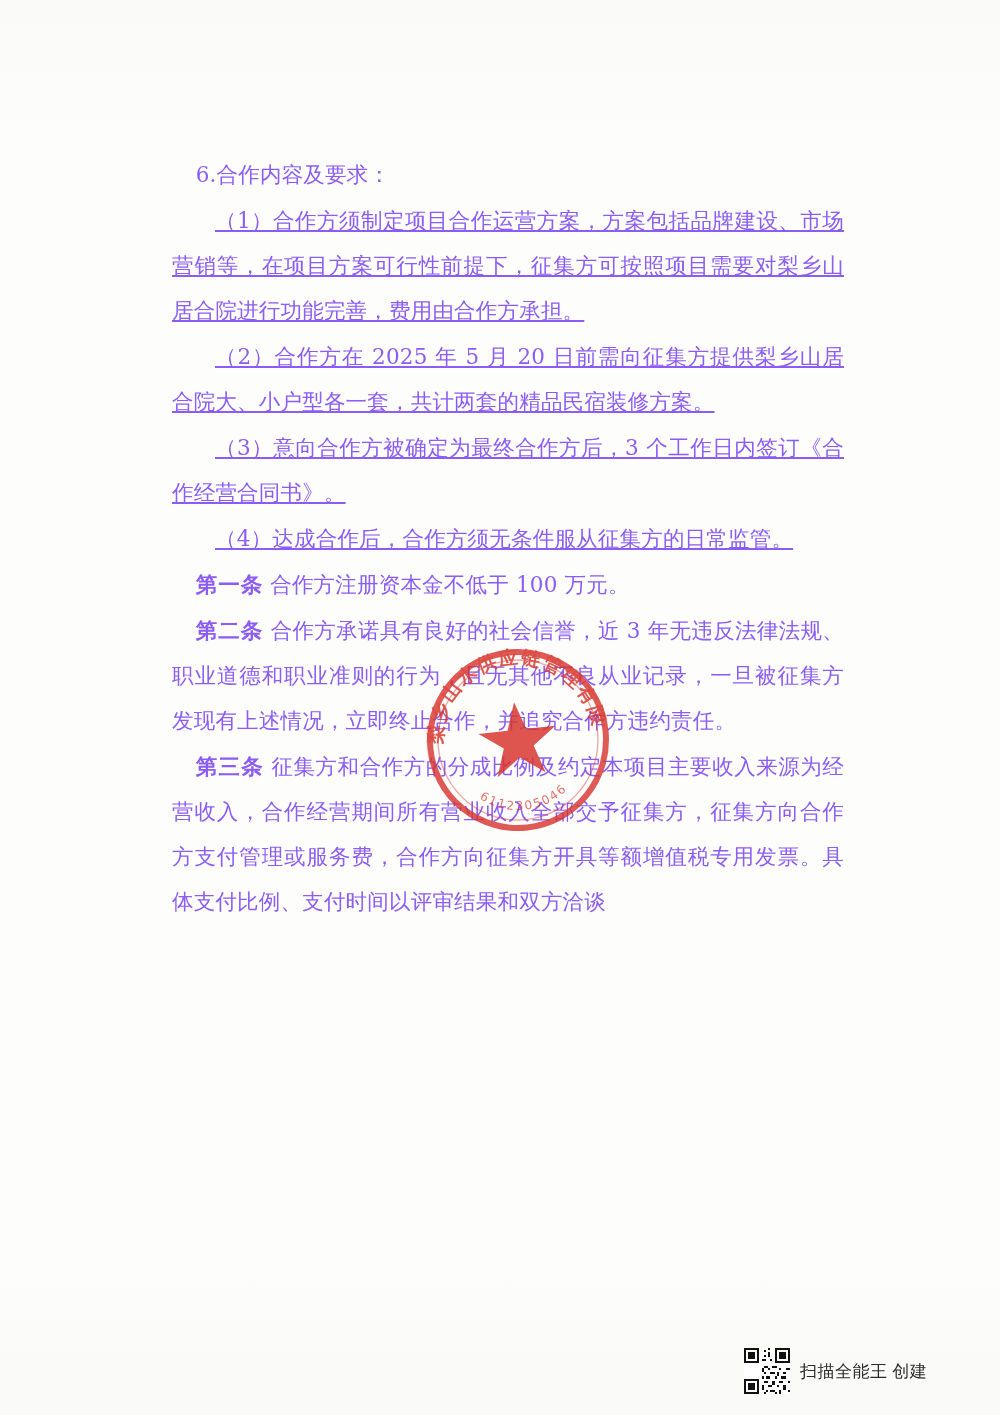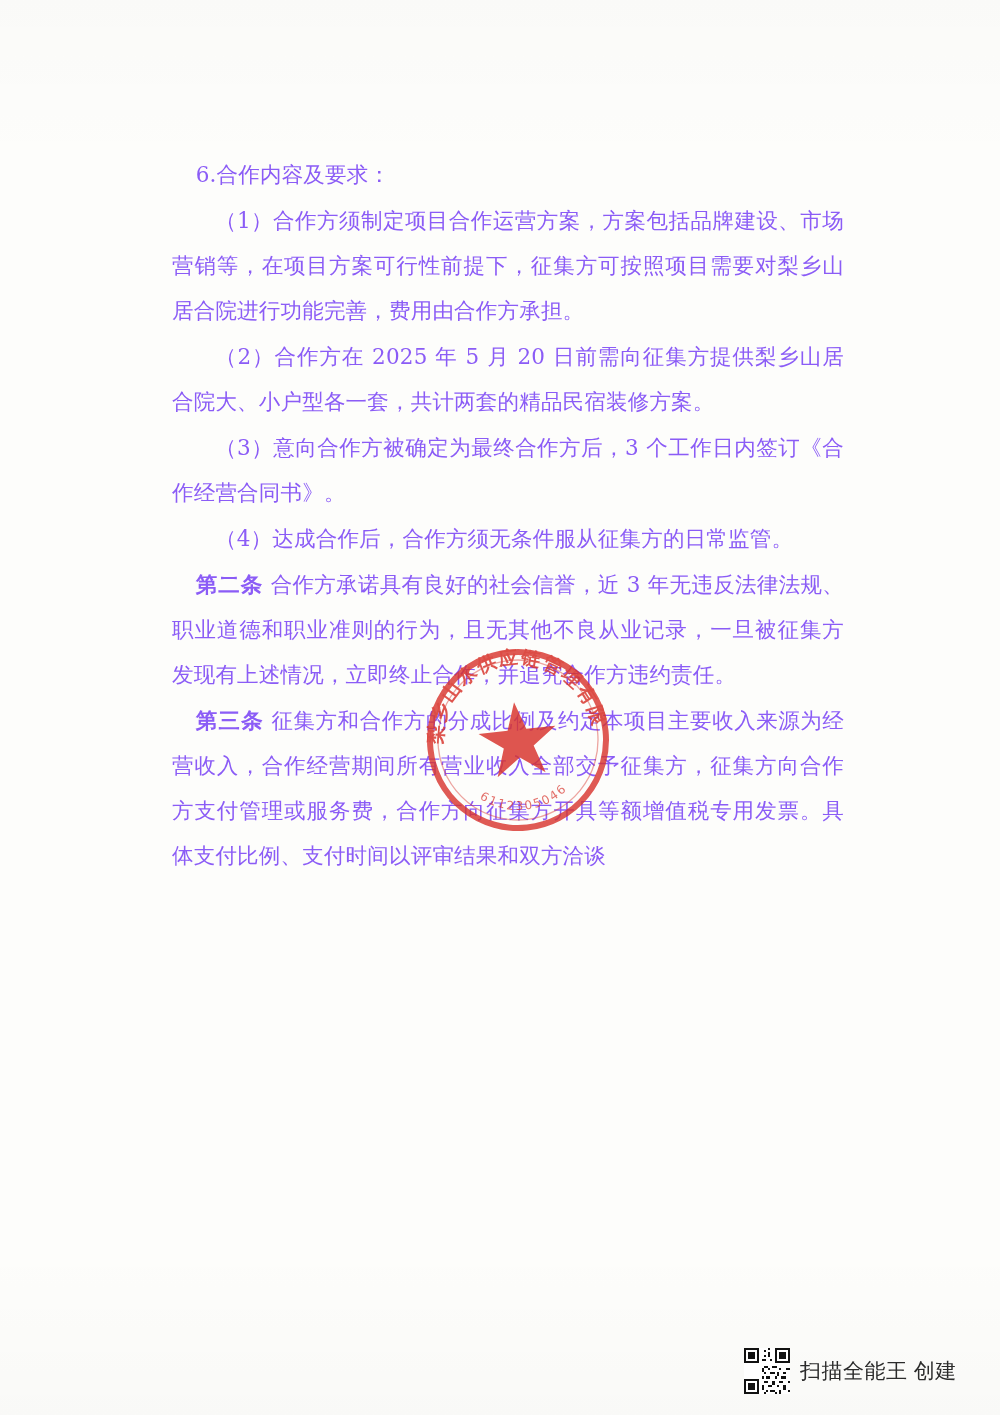--- a/index.html
+++ b/index.html
@@ -43,21 +43,21 @@
     margin: 0 0 1px 0;
     font-size: 21.5px;
     line-height: 45px;
     letter-spacing: 0.2px;
     text-align: justify;
     text-justify: inter-ideograph;
     color: #8b5cf6;
     font-family: "DejaVu Serif", "Liberation Serif", serif;
   }
 
-  p.indent2 { text-indent: 2em; }
+  p.indent2 { text-indent: 2em; text-decoration: underline; }
   p.indent1 { text-indent: 1.1em; }
 
   .strong-term {
     font-weight: bold;
     letter-spacing: 1px;
   }
 
   
   #seal {
     position: absolute;
@@ -79,42 +79,46 @@
     display: flex;
     align-items: center;
     gap: 10px;
   }
   .qr {
     width: 46px;
     height: 46px;
     display: block;
   }
   .footer-text {
-    font-size: 21px;
+    font-size: 17px;
     color: #2b2b2b;
-    font-family: Liberation Sans, sans-serif;
+    font-family: Liberation Serif, serif;
     letter-spacing: 0.5px;
     white-space: nowrap;
   }
 </style>
 </head>
 <body>
 
 <div id="page">
 
   <div class="doc-body">
 
     <p class="para indent1">6.合作内容及要求：</p>
 
     <p class="para indent2">（1）合作方须制定项目合作运营方案，方案包括品牌建设、市场营销等，在项目方案可行性前提下，征集方可按照项目需要对梨乡山居合院进行功能完善，费用由合作方承担。</p>
     <p class="para indent2">（2）合作方在 2025 年 5 月 20 日前需向征集方提供梨乡山居合院大、小户型各一套，共计两套的精品民宿装修方案。</p>
     <p class="para indent2">（3）意向合作方被确定为最终合作方后，3 个工作日内签订《合作经营合同书》。</p>
     <p class="para indent2">（4）达成合作后，合作方须无条件服从征集方的日常监管。</p>
 
 
+    <p class="para indent1">
+      <span class="strong-term">第一条</span>
+      <span>合作方注册资本金不低于 100 万元。</span>
+    </p>
 
     <p class="para indent1">
       <span class="strong-term">第二条</span>
       <span>合作方承诺具有良好的社会信誉，近 3 年无违反法律法规、职业道德和职业准则的行为，且无其他不良从业记录，一旦被征集方发现有上述情况，立即终止合作，并追究合作方违约责任。</span>
     </p>
 
     <p class="para indent1">
       <span class="strong-term">第三条</span>
       <span>征集方和合作方的分成比例及约定本项目主要收入来源为经营收入，合作经营期间所有营业收入全部交予征集方，征集方向合作方支付管理或服务费，合作方向征集方开具等额增值税专用发票。具体支付比例、支付时间以评审结果和双方洽谈</span>
     </p>

